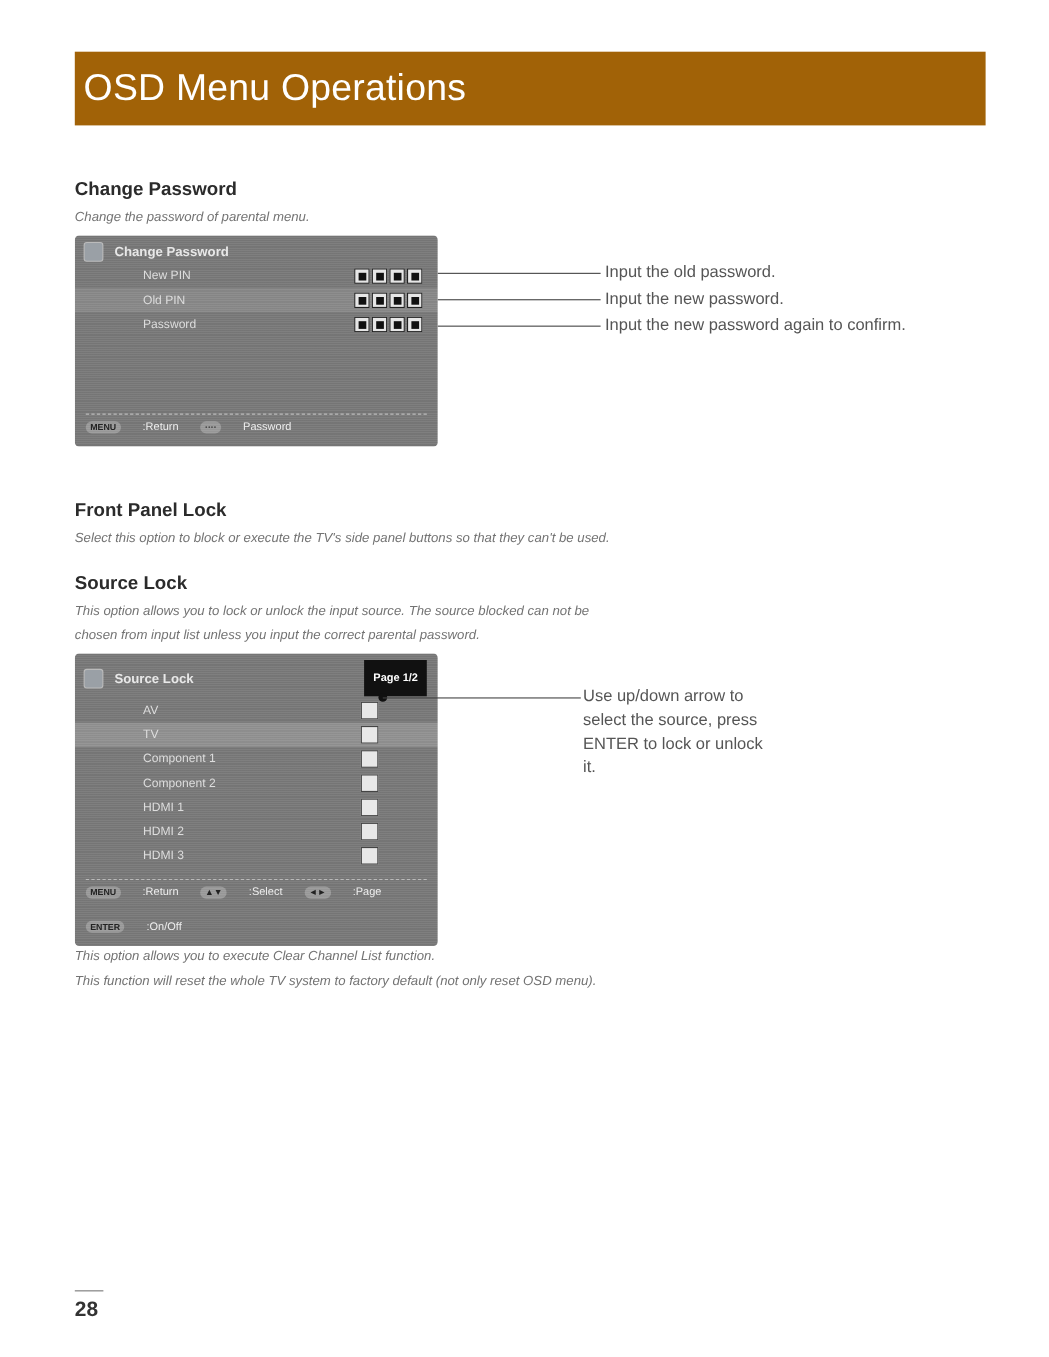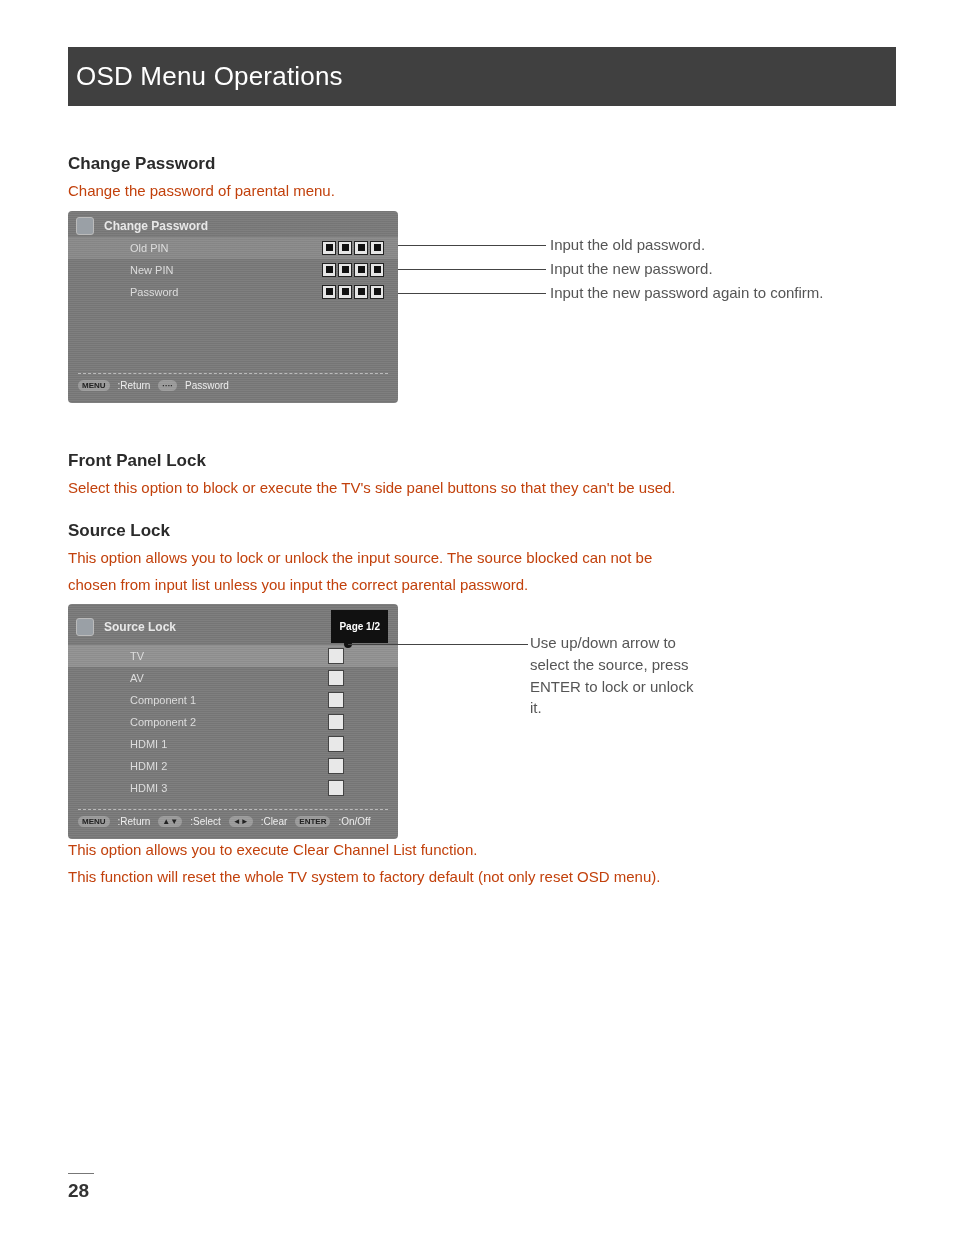--- a/index.html
+++ b/index.html
@@ -8,42 +8,43 @@
     height: 1234px;
     background: #fff;
     font-family: Arial, Helvetica, sans-serif;
     color: #3a3a3a;
     position: relative;
   }
   .page {
     padding: 47px 58px 30px 68px;
   }
   .banner {
-    background: #404040;
+    background: #a16207;
     color: #fff;
-    font-size: 26px;
+    font-size: 34px;
     font-weight: 300;
     padding: 14px 0 14px 8px;
     font-family: Arial, sans-serif;
     letter-spacing: 0.2px;
   }
   .section-heading {
     font-size: 17px;
     font-weight: bold;
     color: #2b2b2b;
     margin-top: 48px;
     margin-bottom: 6px;
   }
   .section-heading.first { margin-top: 48px; }
   .section-heading.short { margin-top: 30px; }
   .body-text {
-    font-size: 15px;
-    color: #c2410c;
+    font-size: 12px;
+    color: #737373;
     line-height: 1.5;
     margin-bottom: 4px;
+    font-style: italic;
   }
 
   
   .osd-wrap {
     display: flex;
     align-items: flex-start;
     margin-top: 8px;
   }
   .osd {
     width: 330px;
@@ -128,21 +129,21 @@
   .osd .dashes {
     height: 1px;
     margin: 10px 10px 4px 10px;
     border-top: 1px dashed #bbb;
   }
   .osd .footer {
     padding: 2px 10px 4px 10px;
     font-size: 10px;
     color: #eee;
     display: flex;
-    gap: 8px;
+    gap: 20px;
     align-items: center;
     flex-wrap: wrap;
   }
   .osd .footer-btn {
     background: rgba(255,255,255,0.25);
     border-radius: 6px;
     padding: 1px 4px;
     color: #222;
     font-weight: bold;
     font-size: 8px;
@@ -202,31 +203,31 @@
 
   <div class="section-heading first">Change Password</div>
   <div class="body-text">Change the password of parental menu.</div>
 
   <div class="osd-wrap">
     <div class="osd">
       <div class="title-row">
         <span class="title-icon"></span>
         <span>Change Password</span>
       </div>
+      <div class="field-row">
+        <span class="field-label">New PIN</span>
+        <span class="pin-boxes">
+            <span class="pin-box"></span>
+            <span class="pin-box"></span>
+            <span class="pin-box"></span>
+            <span class="pin-box"></span>
+          </span>
+      </div>
       <div class="field-row highlight">
         <span class="field-label">Old PIN</span>
-        <span class="pin-boxes">
-            <span class="pin-box"></span>
-            <span class="pin-box"></span>
-            <span class="pin-box"></span>
-            <span class="pin-box"></span>
-          </span>
-      </div>
-      <div class="field-row">
-        <span class="field-label">New PIN</span>
         <span class="pin-boxes">
             <span class="pin-box"></span>
             <span class="pin-box"></span>
             <span class="pin-box"></span>
             <span class="pin-box"></span>
           </span>
       </div>
       <div class="field-row">
         <span class="field-label">Password</span>
         <span class="pin-boxes">
@@ -262,26 +263,26 @@
   <div class="body-text">This option allows you to lock or unlock the input source. The source blocked can not be</div>
   <div class="body-text">chosen from input list unless you input the correct parental password.</div>
 
   <div class="osd-wrap">
     <div class="osd">
       <div class="title-row">
         <span class="title-icon"></span>
         <span>Source Lock</span>
         <span class="page-badge">Page 1/2</span>
       </div>
+      <div class="source-row">
+          <span class="source-label">AV</span>
+          <span class="checkbox"></span>
+        </div>
       <div class="source-row highlight">
           <span class="source-label">TV</span>
-          <span class="checkbox"></span>
-        </div>
-      <div class="source-row">
-          <span class="source-label">AV</span>
           <span class="checkbox"></span>
         </div>
       <div class="source-row">
           <span class="source-label">Component 1</span>
           <span class="checkbox"></span>
         </div>
       <div class="source-row">
           <span class="source-label">Component 2</span>
           <span class="checkbox"></span>
         </div>
@@ -297,21 +298,21 @@
           <span class="source-label">HDMI 3</span>
           <span class="checkbox"></span>
         </div>
       <div class="dashes"></div>
       <div class="footer">
         <span class="footer-btn">MENU</span>
         <span class="footer-label">:Return</span>
         <span class="footer-btn">▲▼</span>
         <span class="footer-label">:Select</span>
         <span class="footer-btn">◄►</span>
-        <span class="footer-label">:Clear</span>
+        <span class="footer-label">:Page</span>
         <span class="footer-btn">ENTER</span>
         <span class="footer-label">:On/Off</span>
       </div>
     </div>
     <div class="callouts" style="height:210px;">
       <div class="dot" style="top:36px; left:-54px;"></div>
       <div class="callout-line" style="top:40px; left:-50px; width:180px;"></div>
       <div class="callout-text wrap" style="top:28px; left:132px;">Use up/down arrow to select the source, press ENTER to lock or unlock it.</div>
     </div>
   </div>

